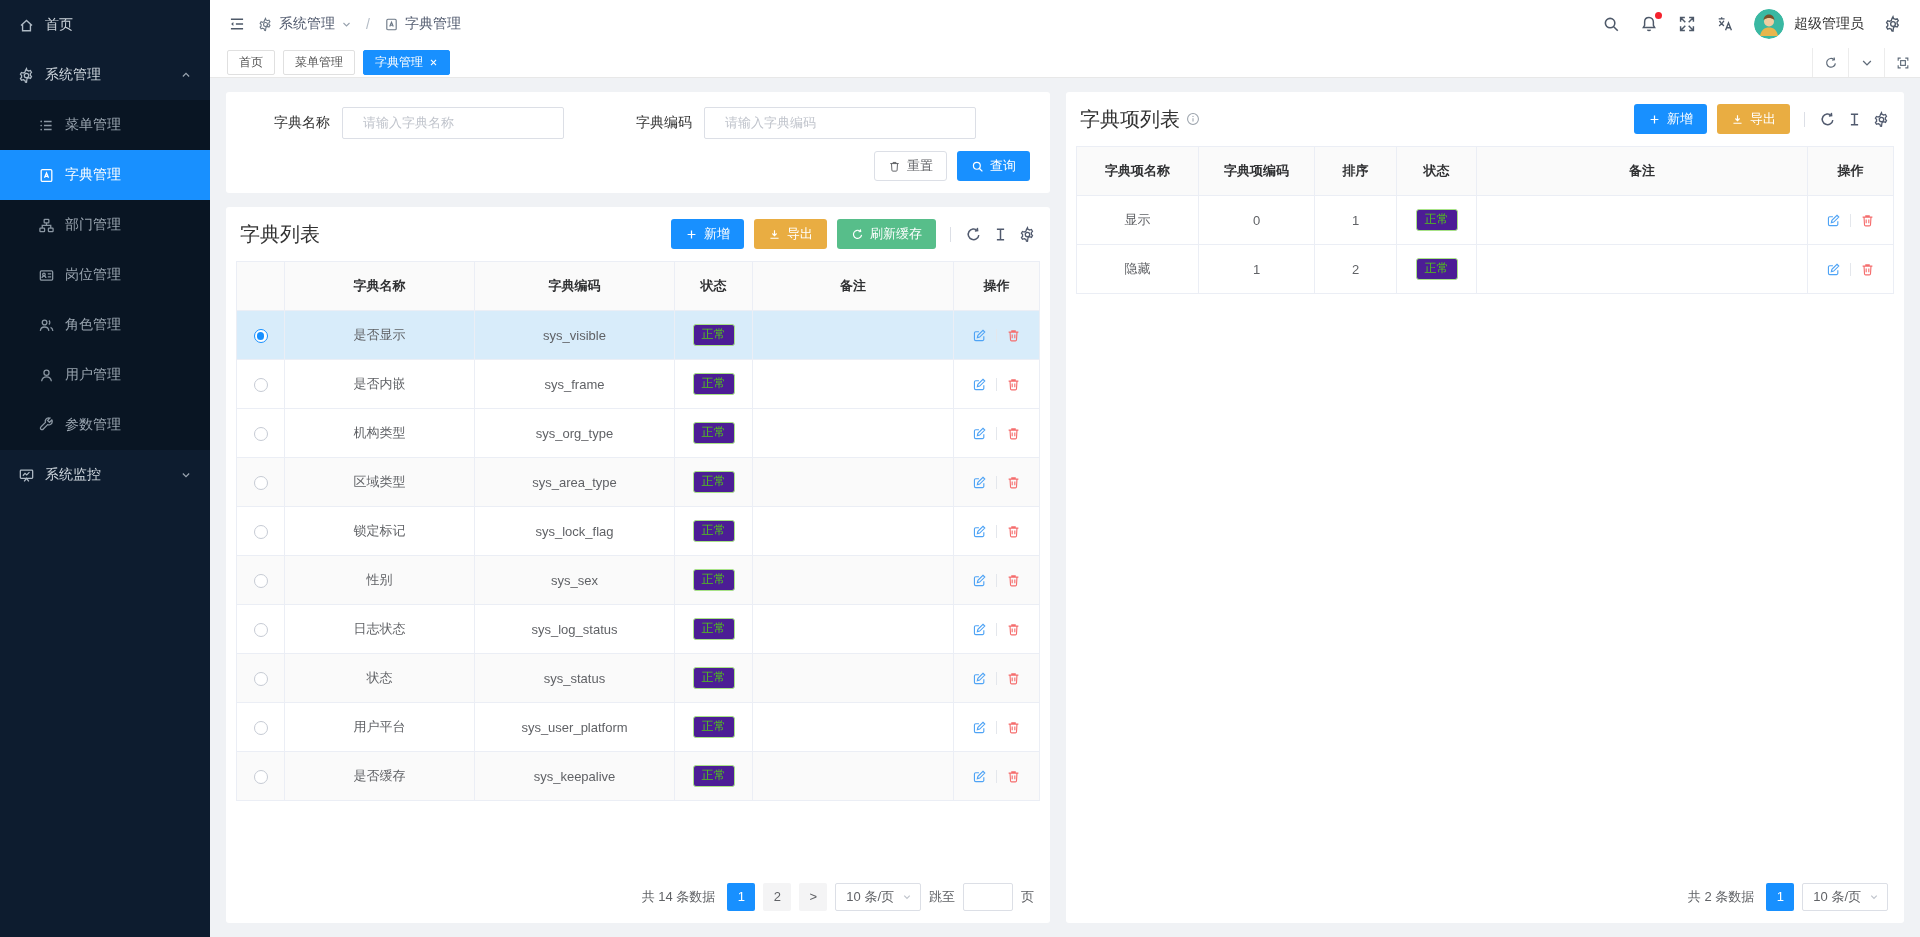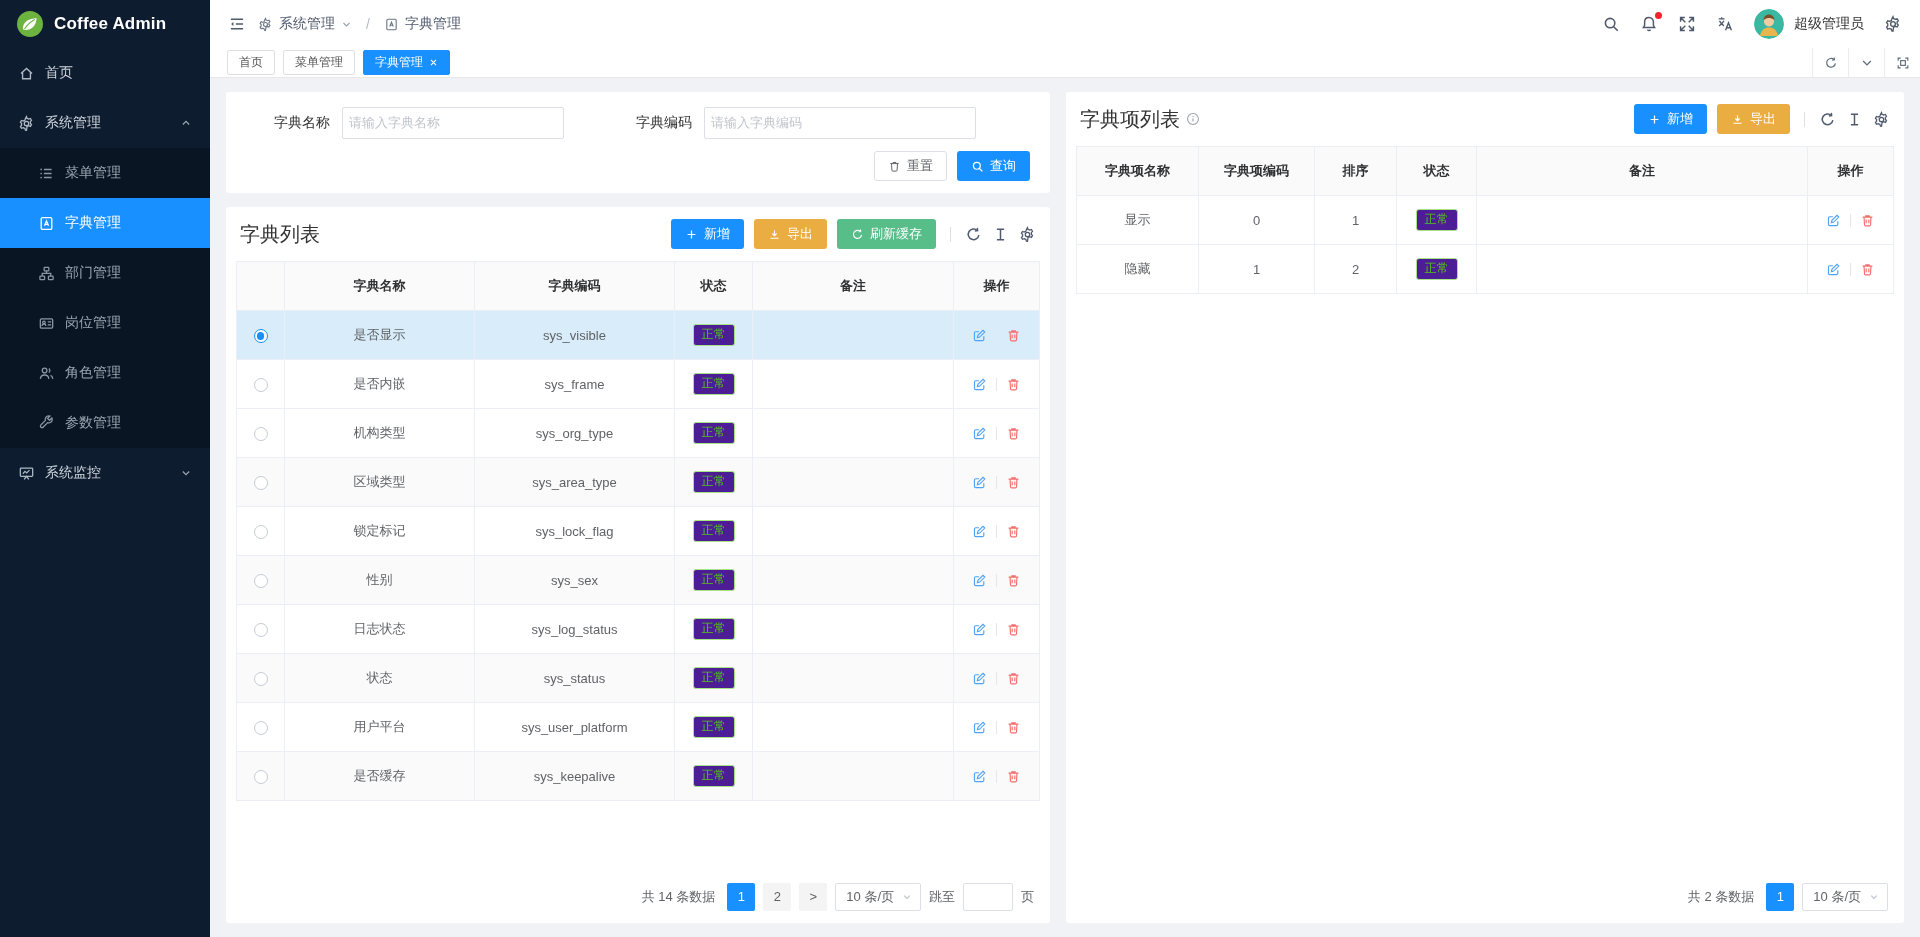--- a/index.html
+++ b/index.html
@@ -47,21 +47,21 @@
   .content { flex:1; display:flex; gap:16px; padding:14px 16px; min-height:0; }
   .left-col { width:824px; min-width:824px; display:flex; flex-direction:column; gap:14px; }
   .right-col { flex:1; display:flex; min-width:0; }
   .card { background:#fff; border-radius:3px; }
 
   
   .form-card { padding:15px 20px 12px; }
   .form-row { display:flex; align-items:center; }
   .field { display:flex; align-items:center; }
   .field label { width:84px; text-align:right; margin-right:12px; font-size:14px; color:#333; }
-  .field input { height:32px; border:1px solid #dcdfe6; border-radius:2px; padding:0 6px; font-size:13px; color:#1d4ed8; outline:none; font-family:Liberation Serif, serif; }
+  .field input { height:32px; border:1px solid #dcdfe6; border-radius:2px; padding:0 20px; font-size:13px; color:#1d4ed8; outline:none; font-family:Liberation Serif, serif; }
   .field input::placeholder { color:#c0c4cc; }
   .field.f-name input { width:222px; }
   .field.f-code { margin-left:44px; }
   .field.f-code input { width:272px; }
   .form-btn-row { display:flex; justify-content:flex-end; gap:10px; margin-top:12px; }
   .btn { height:30px; display:inline-flex; align-items:center; gap:6px; padding:0 13px; border-radius:3px; font-size:13px; cursor:pointer; border:1px solid transparent; white-space:nowrap; }
   .btn svg { width:13px; height:13px; }
   .btn-plain { background:#fff; border-color:#dcdfe6; color:#606266; }
   .btn-primary { background:#1890ff; color:#fff; }
   .btn-warning { background:#e9ad42; color:#fff; }
@@ -96,30 +96,20 @@
   .pg-btn { min-width:28px; height:28px; line-height:28px; padding:0 6px; text-align:center; background:#f4f4f5; color:#606266; border-radius:2px; cursor:pointer; font-size:13px; }
   .pg-btn.active { background:#1890ff; color:#fff; }
   .pg-size { height:28px; display:inline-flex; align-items:center; gap:8px; padding:0 8px 0 10px; border:1px solid #dcdfe6; border-radius:2px; background:#fff; cursor:pointer; color:#606266; }
   .pg-size svg { width:10px; height:10px; color:#c0c4cc; }
   .pg-jump-input { width:50px; height:28px; border:1px solid #dcdfe6; border-radius:2px; outline:none; padding:0 6px; font-family:inherit; }
 </style>
 </head>
 <body>
 
 <aside class="sidebar">
-  <div class="logo">
-    <span>
-      <svg width="28" height="28" viewBox="0 0 28 28">
-          <circle cx="14" cy="14" r="13" fill="#6db33f"></circle>
-          <path d="M7.2 19.6c6.8 1.4 12.6-2.2 13.4-11.4-7.6.2-13.4 3.4-13.6 9.6 0 .6 0 1.2.2 1.8z" fill="#fff"></path>
-          <path d="M8.5 19c3-4.5 6.5-7.5 10.5-9.5" stroke="#6db33f" stroke-width="1.1" fill="none"></path>
-        </svg>
-    </span>
-    <span>Coffee Admin</span>
-  </div>
   <nav class="menu">
       <div class="side-item top">
         <span class="s-icon">
           <svg viewBox="0 0 16 16" fill="none" stroke="currentColor" stroke-width="1.3">
             <path d="M2.8 8 8 3.3 13.2 8M4.3 6.9V13h7.4V6.9"></path>
           </svg>
         </span>
         <span class="s-label">首页</span>
       </div>
       <div class="side-item top">
@@ -178,20 +168,29 @@
         <span class="s-label">岗位管理</span>
       </div>
       <div class="side-item sub">
         <span class="s-icon">
           <svg viewBox="0 0 16 16" fill="none" stroke="currentColor" stroke-width="1.2">
             <circle cx="6.2" cy="5.2" r="2.2"></circle>
             <path d="M2.2 13c.3-2.4 2-3.6 4-3.6s3.7 1.2 4 3.6M10.2 3.4a2.2 2.2 0 0 1 0 3.6M11.8 9.7c1.2.5 2 1.6 2.2 3.3"></path>
           </svg>
         </span>
         <span class="s-label">角色管理</span>
+      </div>
+      <div class="side-item sub">
+        <span class="s-icon">
+          <svg viewBox="0 0 16 16" fill="none" stroke="currentColor" stroke-width="1.2">
+            <circle cx="8" cy="5.4" r="2.4"></circle>
+            <path d="M3.4 13.4c.4-2.8 2.2-4.2 4.6-4.2s4.2 1.4 4.6 4.2"></path>
+          </svg>
+        </span>
+        <span class="s-label">用户管理</span>
       </div>
       <div class="side-item sub">
         <span class="s-icon">
           <svg viewBox="0 0 16 16" fill="none" stroke="currentColor" stroke-width="1.2">
             <path d="M13.4 4.2a3.2 3.2 0 0 1-4.3 3L5 11.3a1.5 1.5 0 1 1-2.1-2.1L7 5.1a3.2 3.2 0 0 1 3-4.3c.4 0 .8.1 1.2.2L9 3.2l1.8 1.8L13 2.8c.3.4.4.9.4 1.4z"></path>
           </svg>
         </span>
         <span class="s-label">参数管理</span>
       </div>
       <div class="side-item top">

